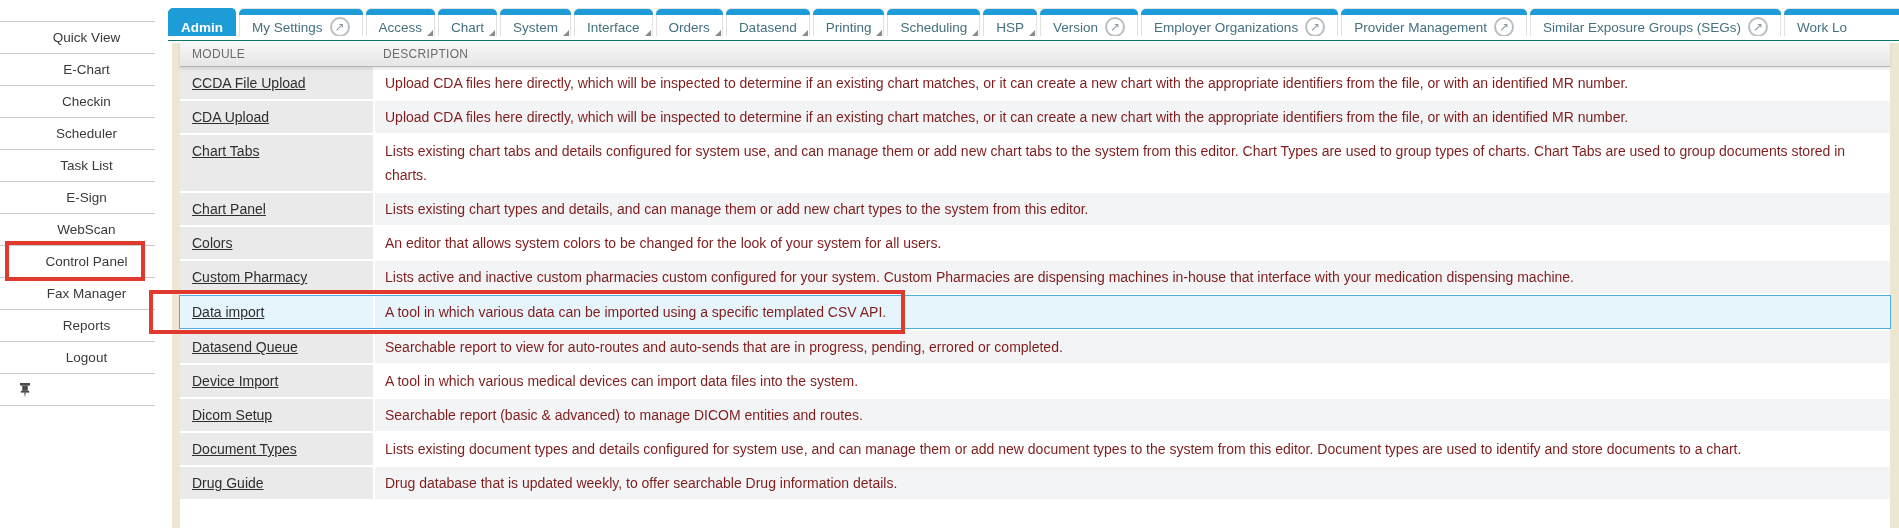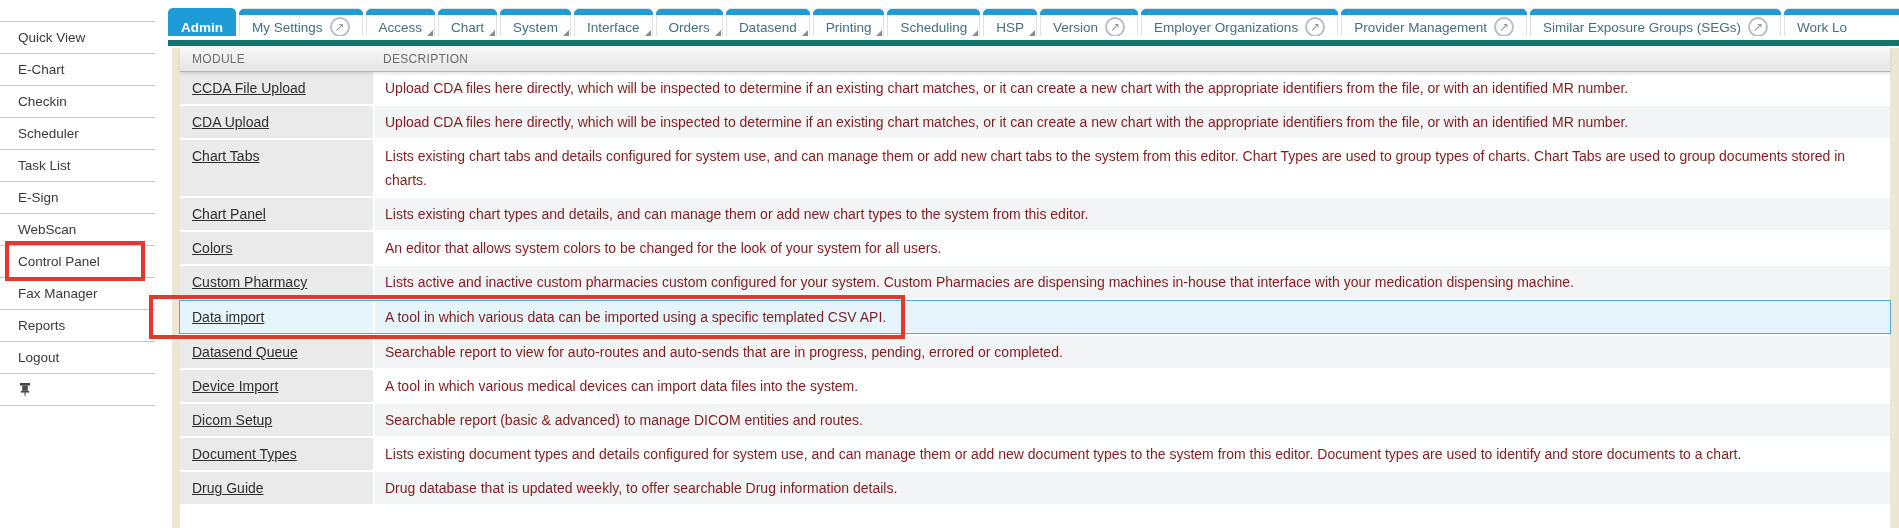--- a/index.html
+++ b/index.html
@@ -1,21 +1,21 @@
 <!DOCTYPE html>
 <html><head>
 <meta charset="utf-8">
 <style>
   * { margin:0; padding:0; box-sizing:border-box; }
   html,body { width:1899px; height:528px; overflow:hidden; background:#fff;
               font-family:"Liberation Sans", sans-serif; }
   .page { position:relative; width:1899px; height:528px; background:#fff; }
 
   
-  .sidebar { position:absolute; left:0; top:0; width:155px; height:416px; background:#fff; }
+  .sidebar { position:absolute; left:0; top:0; width:155px; height:416px; background:#fff;text-align:center; }
   .sidebar .spacer { height:22px; border-bottom:1px solid #c9c9c9; }
   .side-item { position:relative; height:32px; line-height:31px; padding-left:18px;
                font-size:13.5px; color:#3a3a3a; border-bottom:1px solid #c9c9c9;
                white-space:nowrap; cursor:pointer; }
   .side-item .red-box-cp { position:absolute; left:5px; top:-5px; width:140px; height:40px;
                border:4px solid #e0392e; z-index:6; pointer-events:none; }
   .pin-row { position:relative; height:32px; border-bottom:1px solid #c9c9c9;
              display:flex; align-items:center; padding-left:18px; }
 
   
@@ -30,21 +30,21 @@
   .tab.active { background:#1e9cd7; color:#fff; font-weight:bold; border-color:#1e9cd7; }
   .tab .corner { position:absolute; right:1px; bottom:0; width:0; height:0;
                  border-left:6px solid transparent; border-bottom:6px solid #8c8c8c; }
   .tab .ext { display:inline-flex; align-items:center; justify-content:center;
               width:20px; height:20px; border:2px solid #b9bfc2; border-radius:50%;
               color:#8b9aa3; font-size:12px; line-height:1; font-weight:normal; }
   .tab.cut { min-width:150px; }
 
   
   .content-frame { position:absolute; left:168px; right:0; top:40px; bottom:0;
-                   border-top:6px solid #0f766e; background:#fff; }
+                   border-top:1px solid #0f766e; background:#fff; }
   .beige-left  { position:absolute; left:4px;  top:2px; bottom:0; width:8px; background:#ece6d2; }
   .beige-right { position:absolute; right:0;   top:2px; bottom:0; width:9px; background:#ece6d2; }
 
   .table { position:absolute; left:12px; right:9px; top:0; bottom:0; background:#fff; }
   .thead { height:26px; display:grid; grid-template-columns:193px 1fr; align-items:center;
            background:linear-gradient(#f8f8f8,#e6e6e6); border-bottom:1px solid #b5b5b5;
            box-shadow:0 2px 3px rgba(0,0,0,0.10); position:relative; z-index:2; }
   .thead .hcell { font-size:12px; color:#6b6b6b; letter-spacing:0.3px; }
   .thead .hcell.m { padding-left:12px; }
   .thead .hcell.d { padding-left:10px; }

